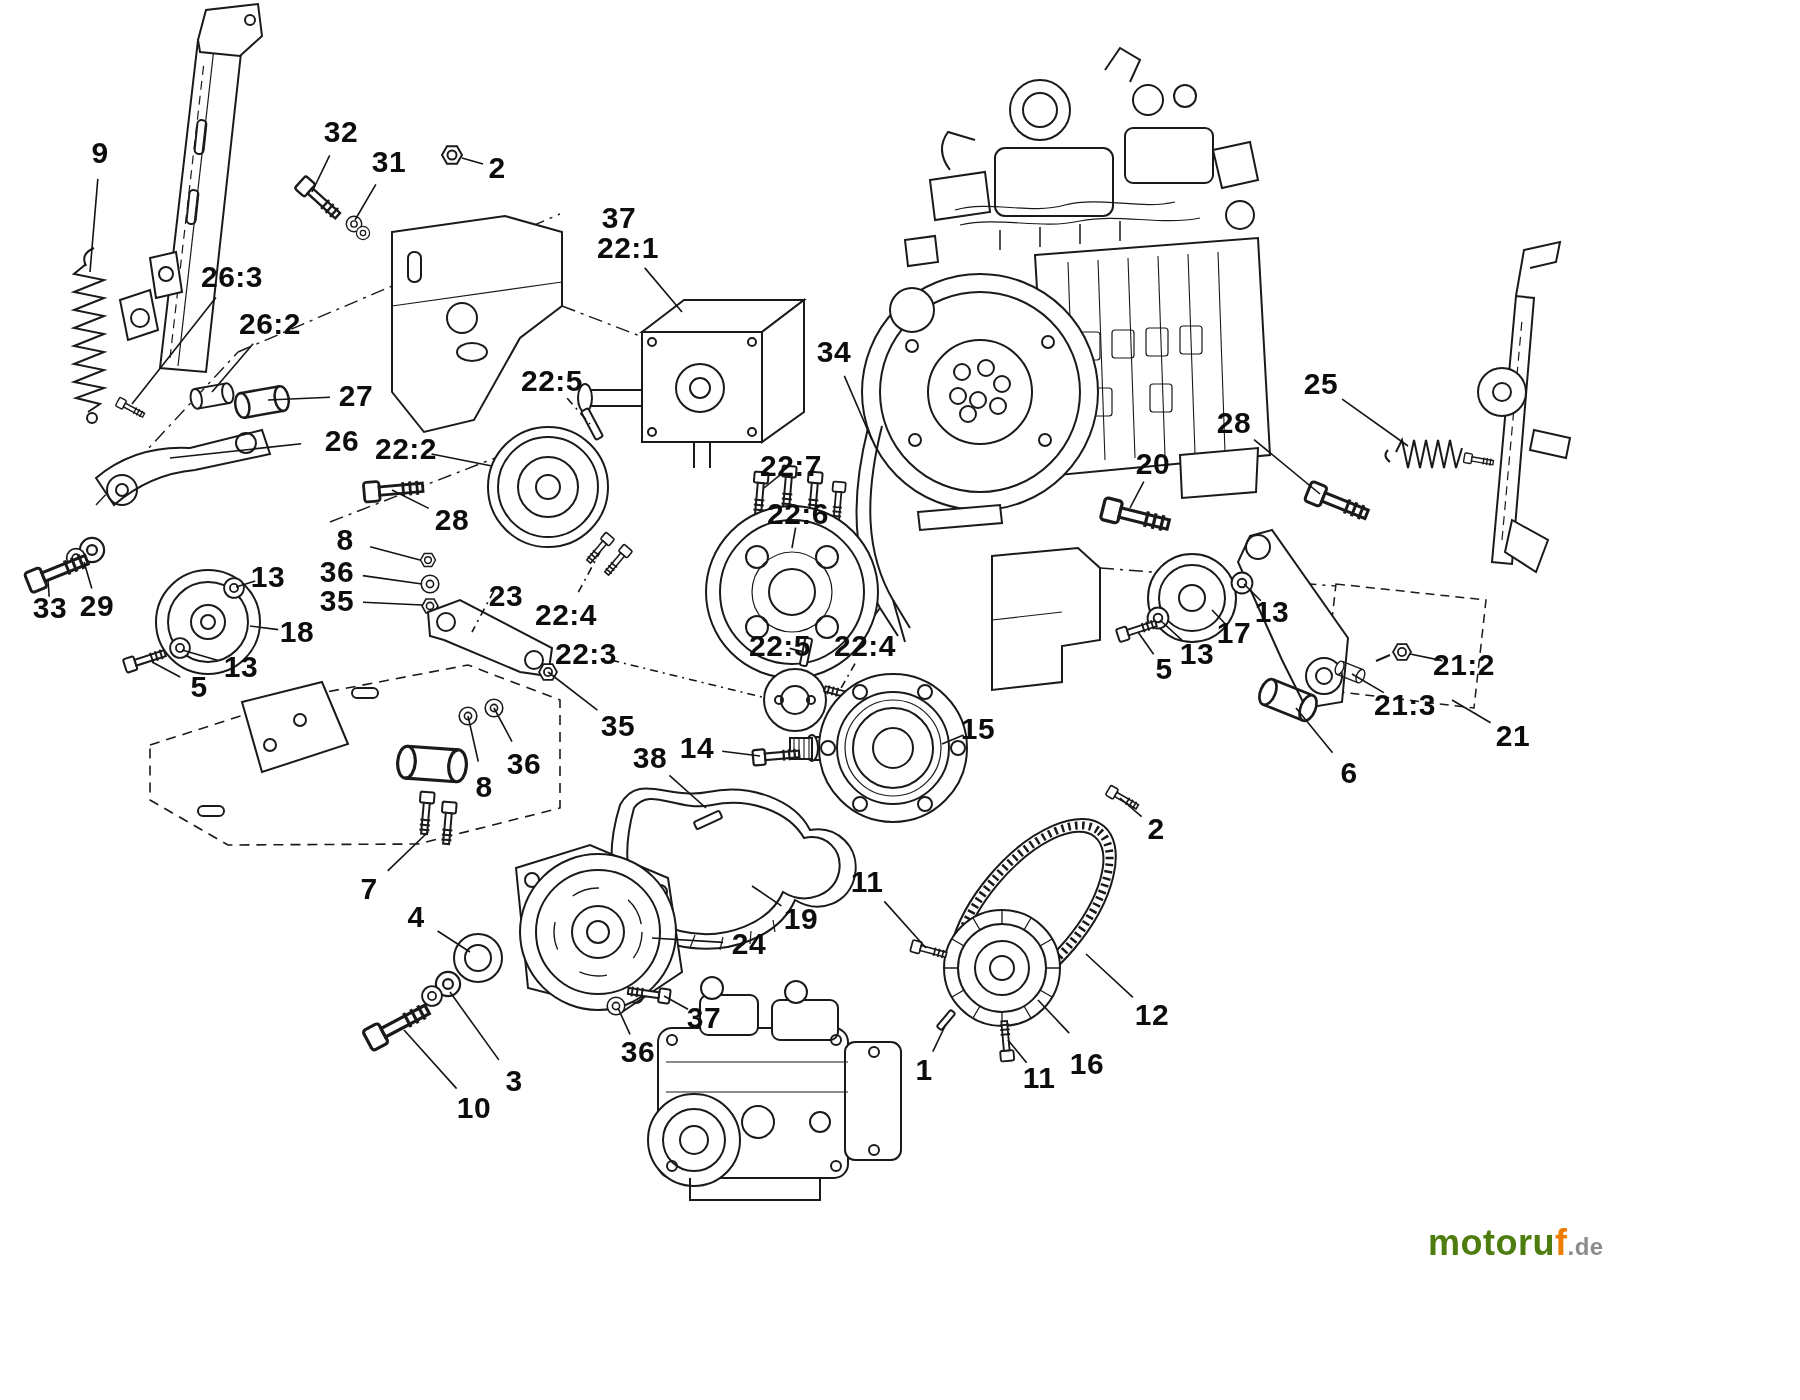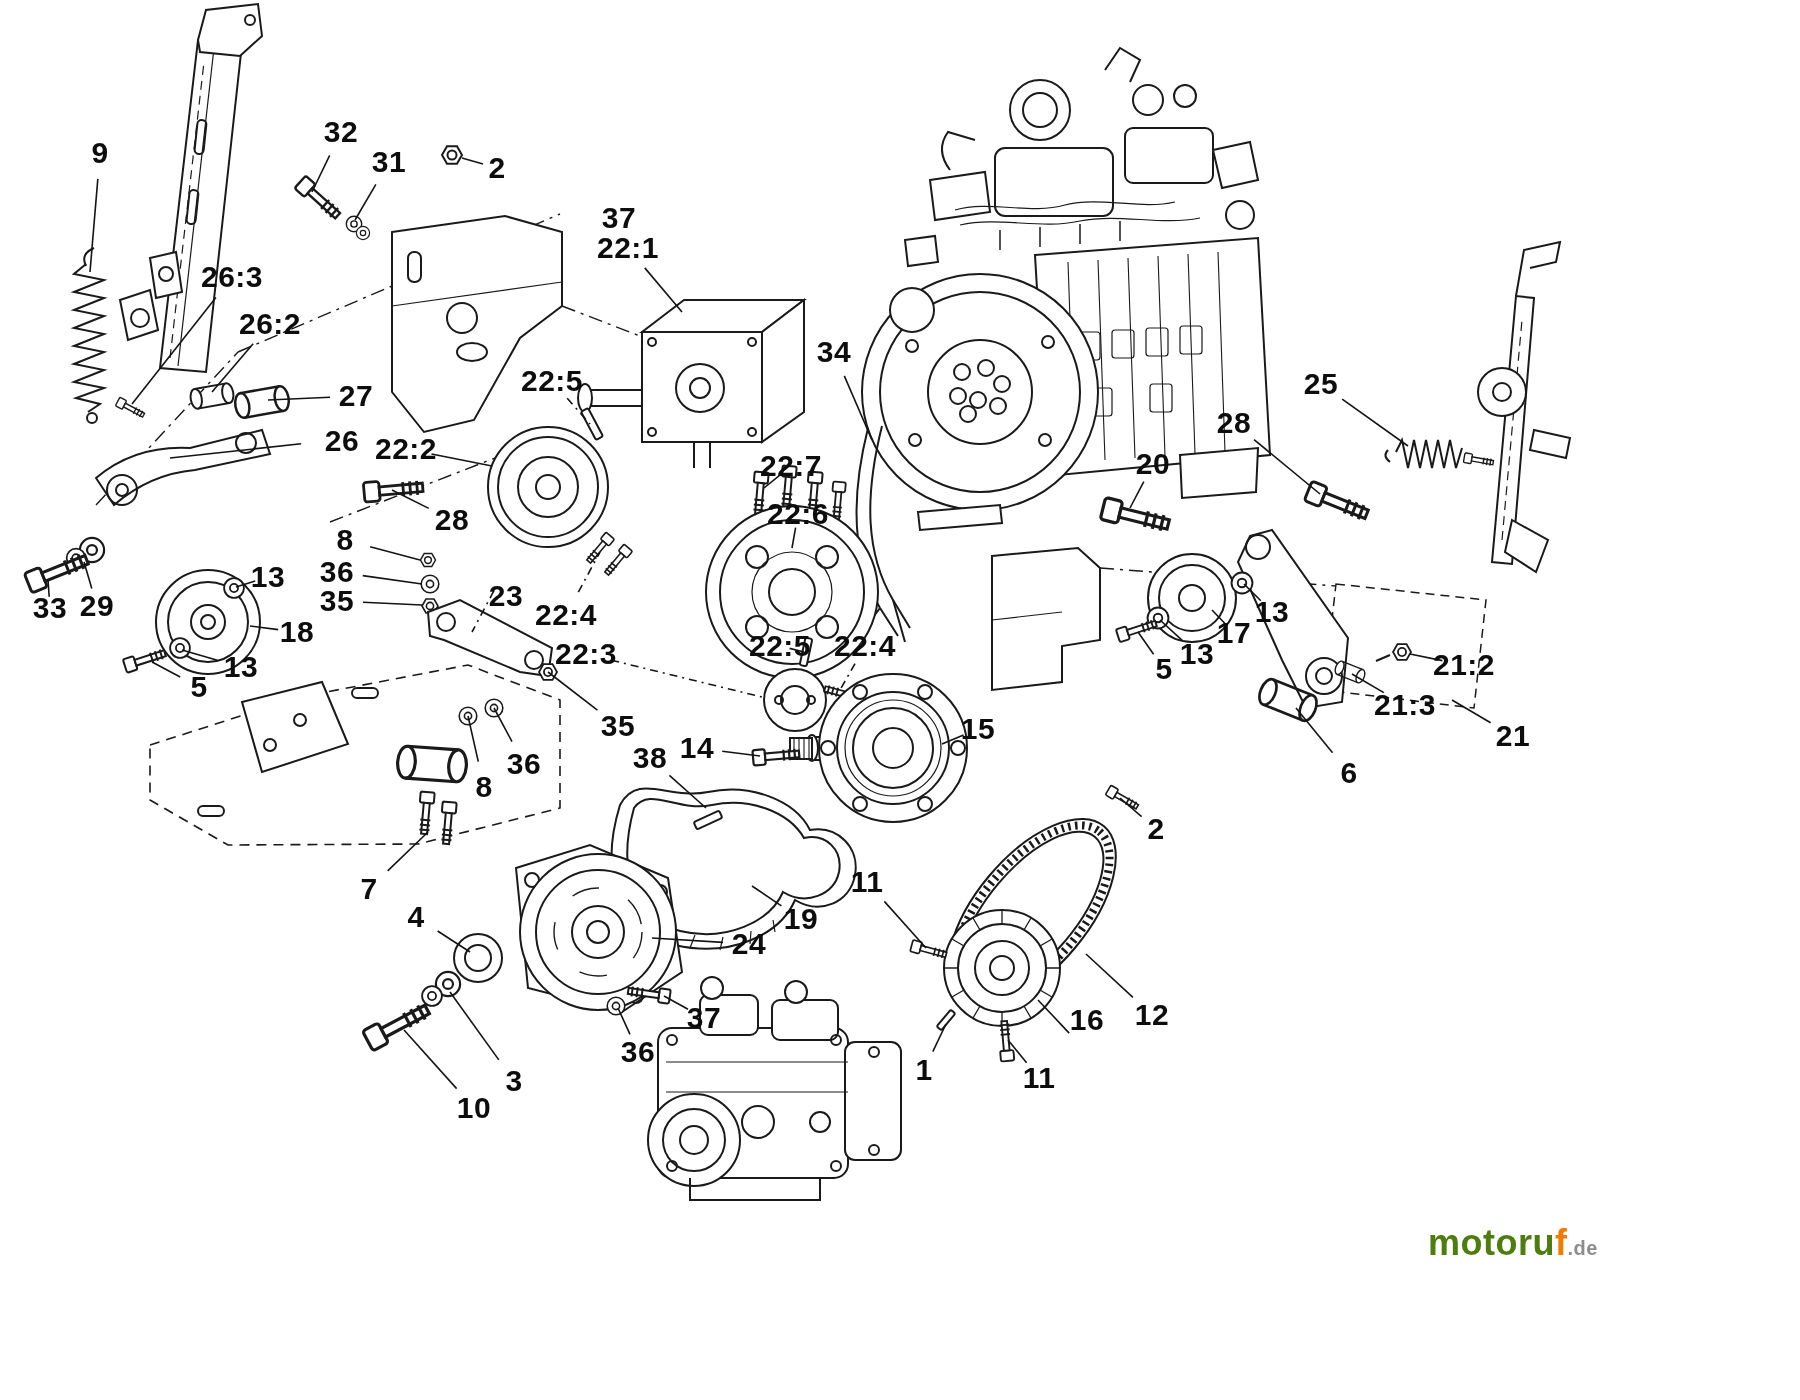--- a/index.html
+++ b/index.html
@@ -13,21 +13,21 @@
     position:absolute;transform:translate(-50%,-50%);
     font-weight:bold;font-size:30px;line-height:1;color:#0d0d0d;
     white-space:nowrap;letter-spacing:.5px;
   }
   .watermark{
     position:absolute;left:1428px;top:1222px;
     font-weight:bold;letter-spacing:.5px;
   }
   .watermark .wm-main{font-size:36px;}
   .watermark .wm-accent{font-size:36px;}
-  .watermark .wm-suffix{font-size:20px;vertical-align:baseline;}
+  .watermark .wm-suffix{font-size:24px;vertical-align:baseline;}
 </style>
 </head>
 <body>
 
 <div class="page">
 
   <svg class="layer" id="drawing" viewBox="0 0 1800 1400" stroke="#1a1a1a" fill="none" stroke-width="2">
     <defs>
       <g id="def-bolt" stroke="#1a1a1a" fill="#ffffff" stroke-width="2">
         <rect x="-20" y="-7" width="11" height="14" rx="2"></rect>
@@ -477,21 +477,21 @@
       <div class="callout" style="left: 1349px; top: 773px;">6</div>
       <div class="callout" style="left: 484px; top: 787px;">8</div>
       <div class="callout" style="left: 1156px; top: 829px;">2</div>
       <div class="callout" style="left: 369px; top: 889px;">7</div>
       <div class="callout" style="left: 801px; top: 919px;">19</div>
       <div class="callout" style="left: 867px; top: 882px;">11</div>
       <div class="callout" style="left: 416px; top: 917px;">4</div>
       <div class="callout" style="left: 749px; top: 944px;">24</div>
       <div class="callout" style="left: 1152px; top: 1015px;">12</div>
       <div class="callout" style="left: 704px; top: 1018px;">37</div>
-      <div class="callout" style="left: 1087px; top: 1020px;">16</div>
+      <div class="callout" style="left: 1087px; top: 1064px;">16</div>
       <div class="callout" style="left: 638px; top: 1052px;">36</div>
       <div class="callout" style="left: 924px; top: 1070px;">1</div>
       <div class="callout" style="left: 1039px; top: 1078px;">11</div>
       <div class="callout" style="left: 514px; top: 1081px;">3</div>
       <div class="callout" style="left: 474px; top: 1108px;">10</div>
     </div>
 
   <div class="watermark">
     <span class="wm-main" style="color: #4d7c0f;">motoru</span><span class="wm-accent" style="color: rgb(239, 125, 0);">f</span><span class="wm-suffix" style="color: rgb(140, 140, 140);">.de</span>
   </div>

